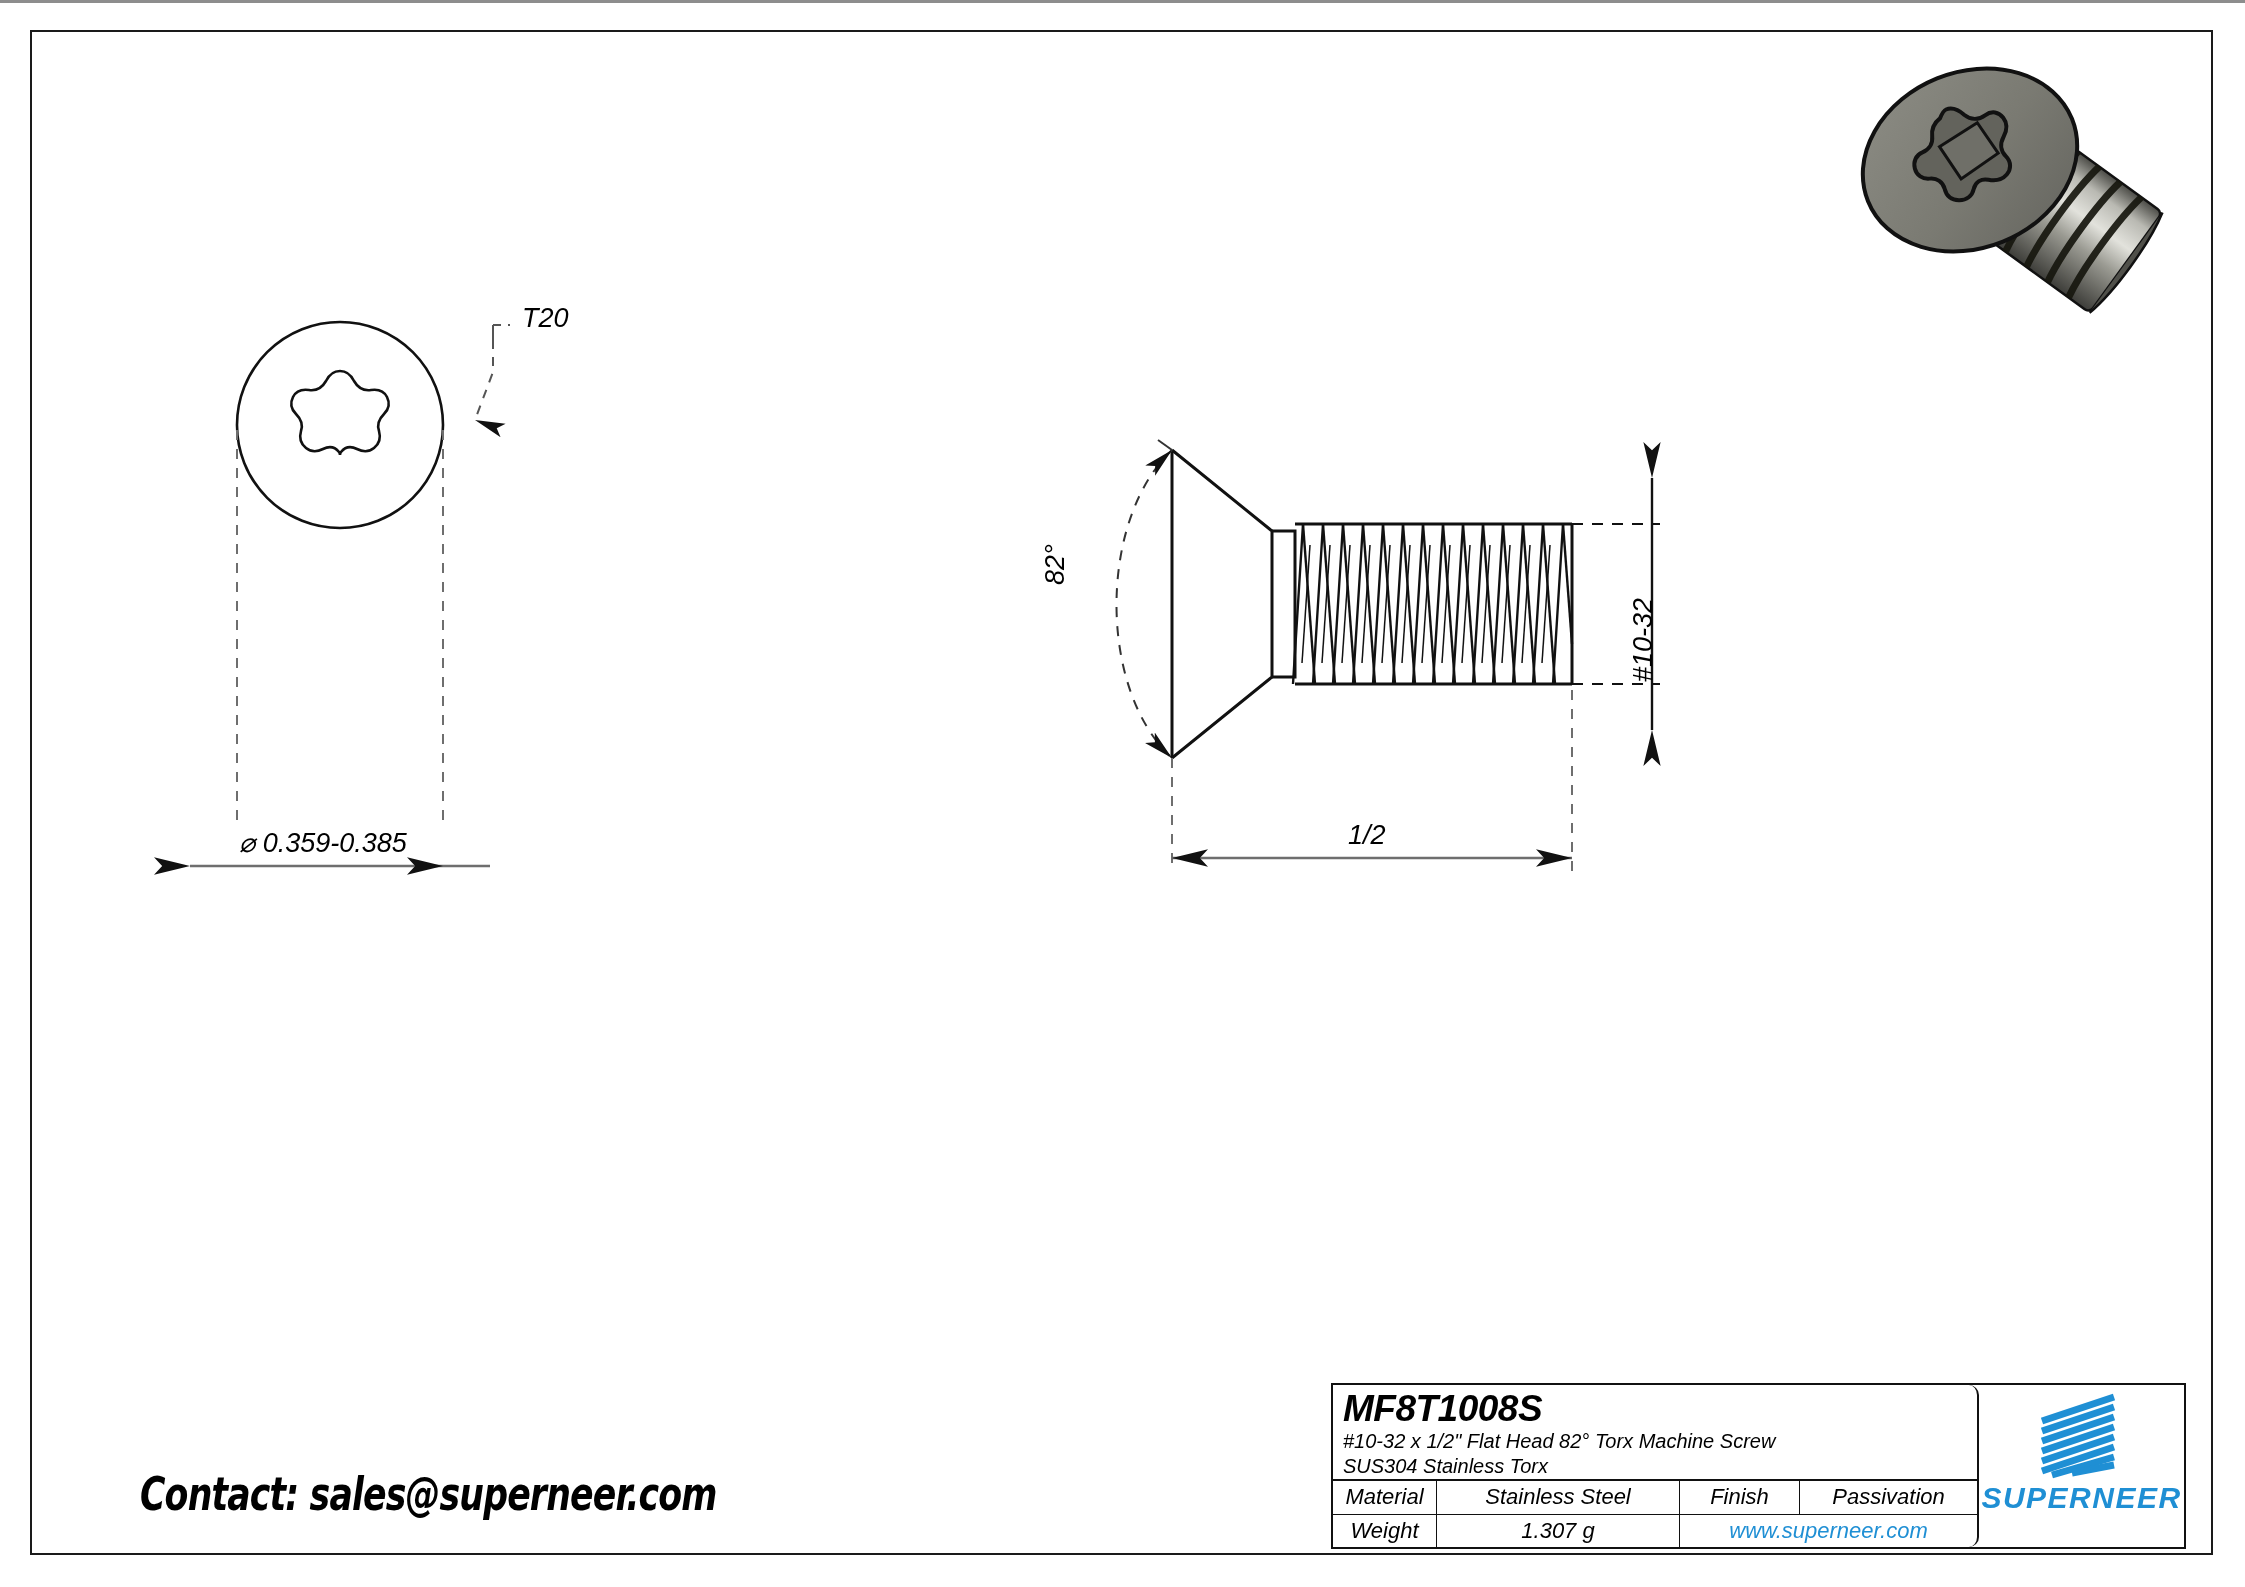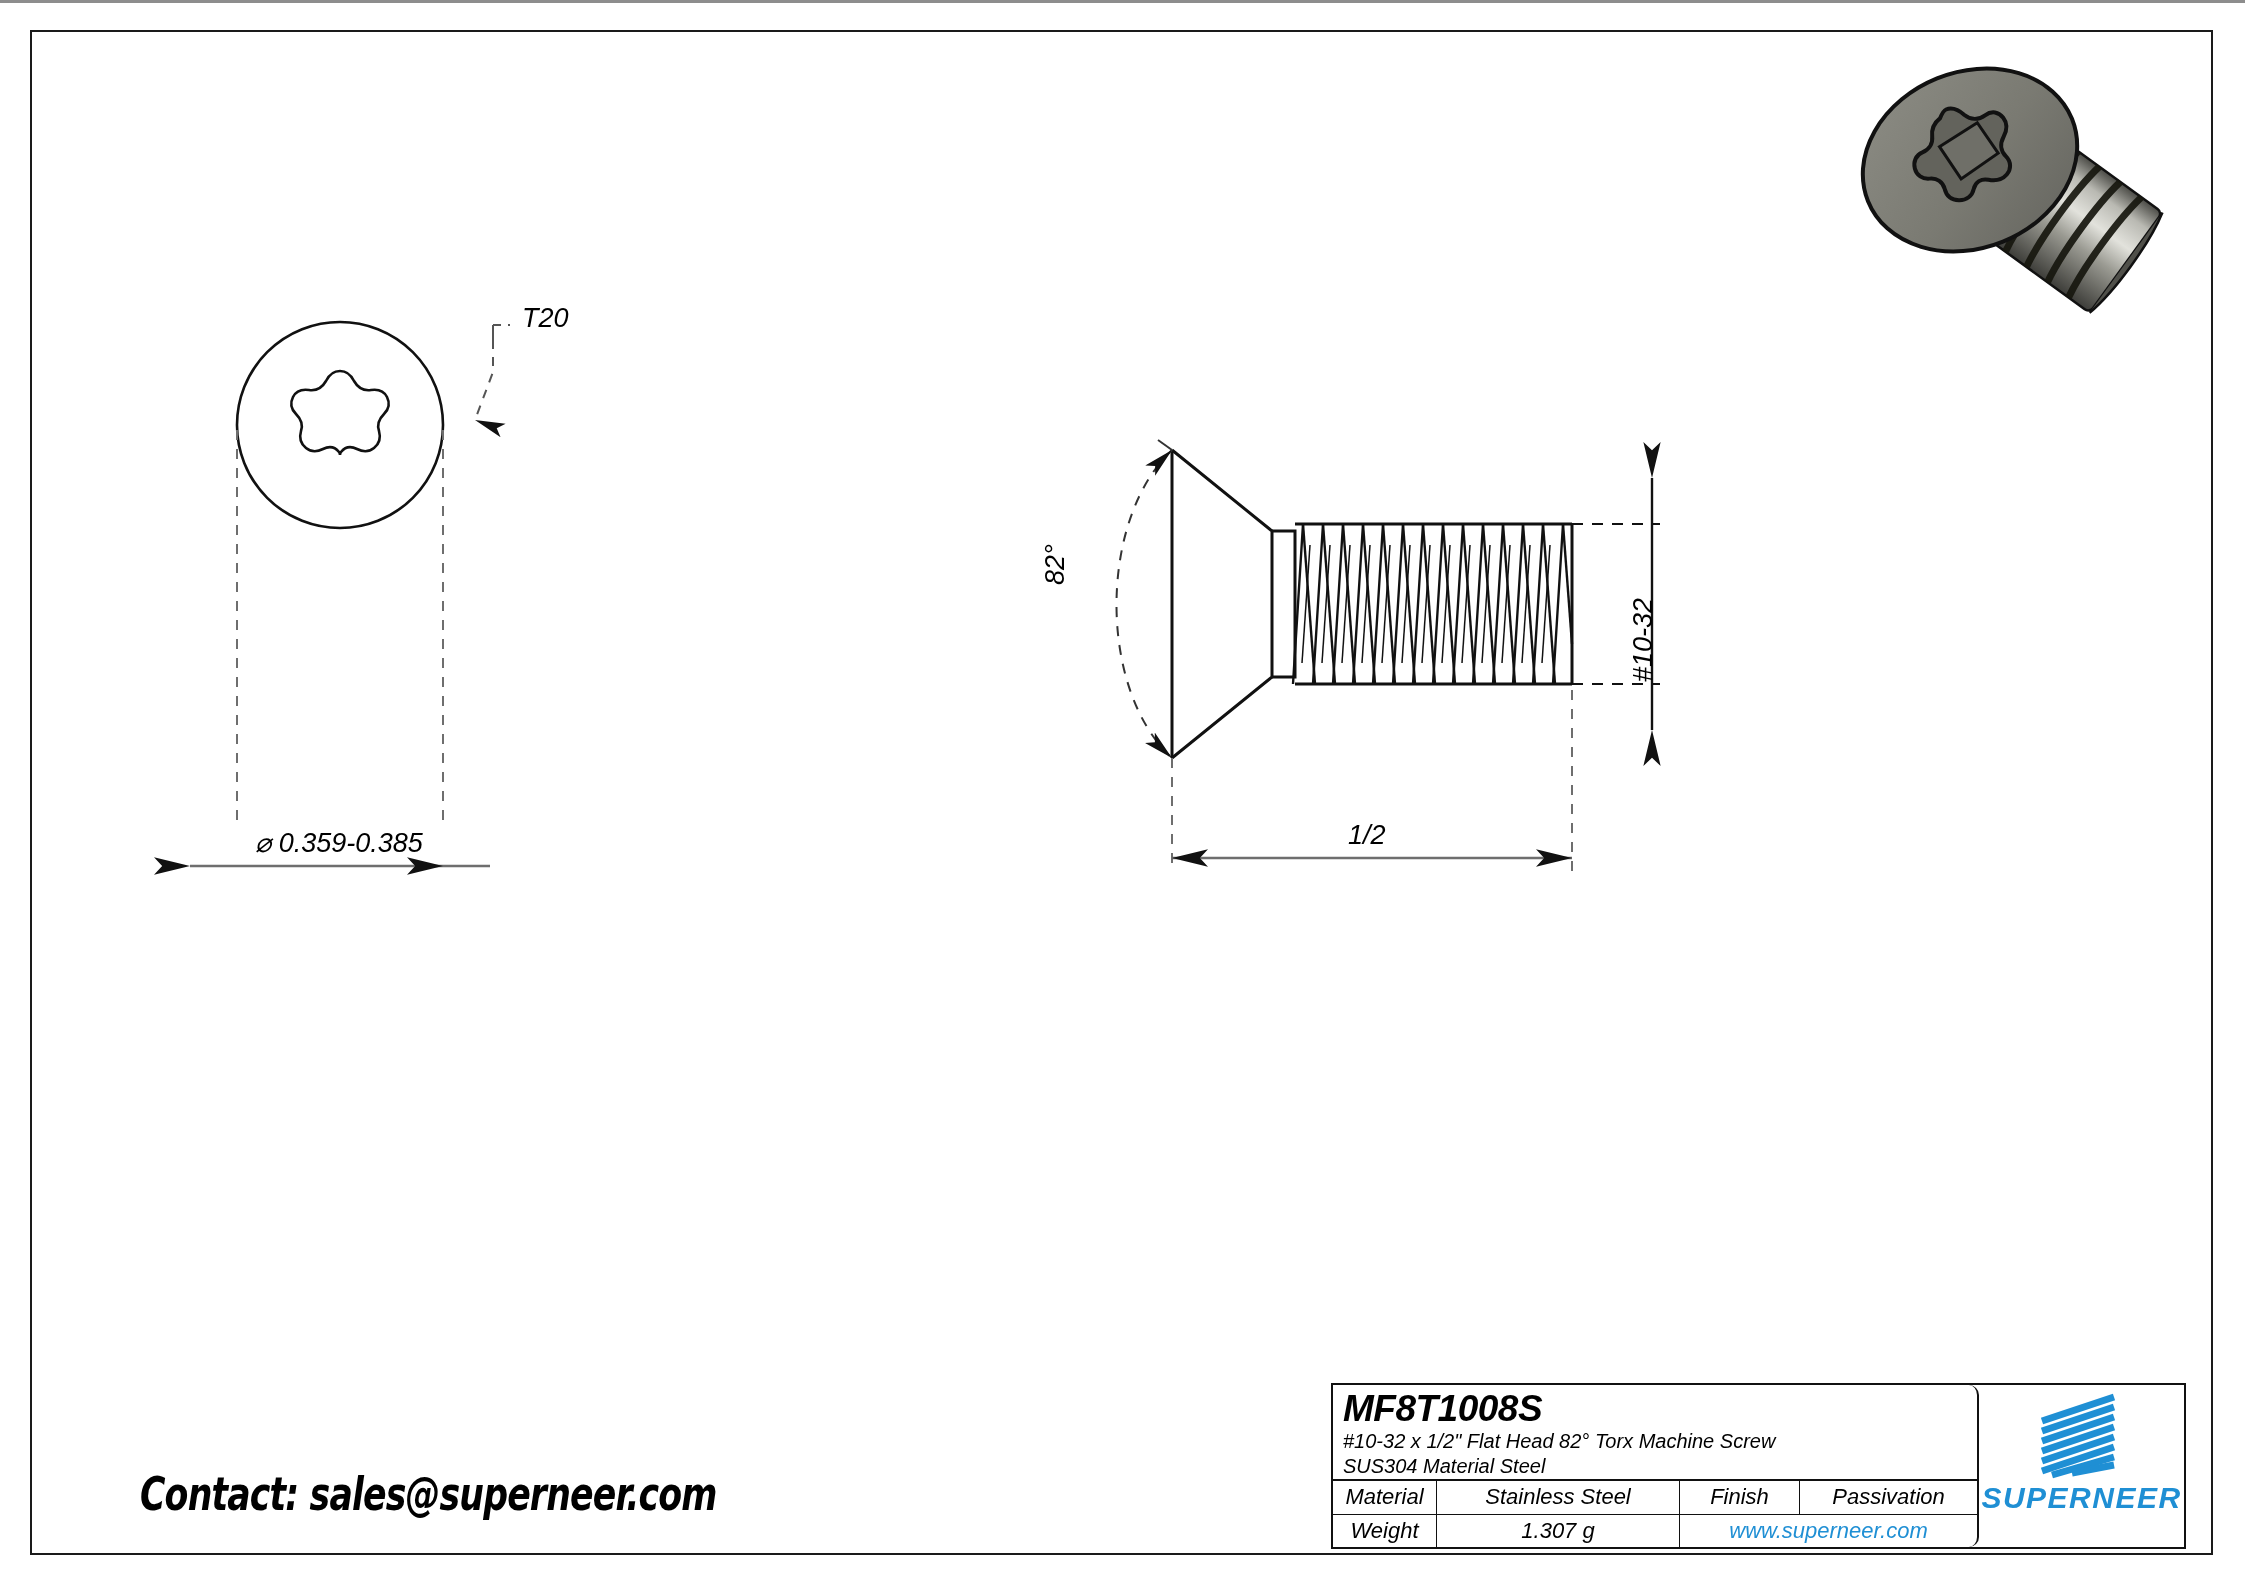--- a/index.html
+++ b/index.html
@@ -204,36 +204,36 @@
                C104,158 97,160 90,157 C83,154 80,148 81,141
                C82,134 78,128 71,126 C64,124 60,118 61,111
                C62,104 67,99 74,99 C81,99 87,95 89,88
                C91,81 96,76 103,74 C106,71 109,68 112,68 Z"></path>
       <path d="M92,100 L136,92 L144,128 L100,138 Z" fill="#6f6f68" stroke="#111" stroke-width="3" transform="rotate(-22 112 116)"></path>
     </g>
   </svg>
 
   <div style="position:absolute;left:522px;top:303px;" class="lbl">T20</div>
 
-  <div style="position:absolute;left:255px;top:827px;white-space:nowrap;" class="dimtxt">⌀ 0.359-0.385</div>
+  <div style="position:absolute;left:239px;top:827px;white-space:nowrap;" class="dimtxt">⌀ 0.359-0.385</div>
 
   <div style="position:absolute;left:1040px;top:585px;transform:rotate(-90deg);transform-origin:left top;" class="dimtxt">82°</div>
 
   <div style="position:absolute;left:1628px;top:682px;transform:rotate(-90deg);transform-origin:left top;white-space:nowrap;" class="dimtxt">#10-32</div>
 
   <div style="position:absolute;left:1348px;top:820px;" class="dimtxt">1/2</div>
 
   <div class="contact">Contact: sales@superneer.com</div>
 
   <div class="tb">
     <div class="tb-left">
       <div class="tb-desc">
         <div class="pn">MF8T1008S</div>
         <div class="dl">#10-32 x 1/2" Flat Head 82° Torx Machine Screw</div>
-        <div class="dl">SUS304 Material Steel</div>
+        <div class="dl">SUS304 Stainless Torx</div>
       </div>
       <div class="tb-rows">
         <div class="trow">
           <div class="tcell c1">Material</div>
           <div class="tcell c2">Stainless Steel</div>
           <div class="tcell c3">Finish</div>
           <div class="tcell c4">Passivation</div>
         </div>
         <div class="trow">
           <div class="tcell c1">Weight</div>

